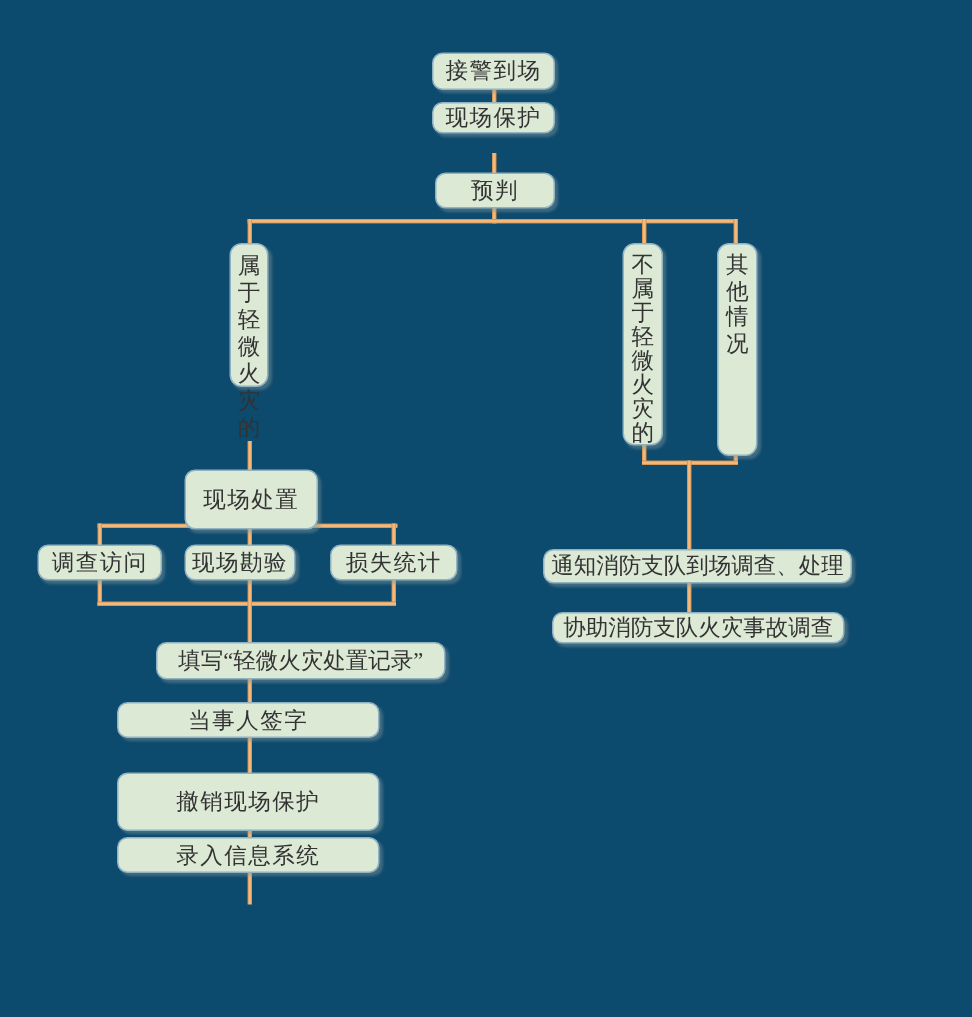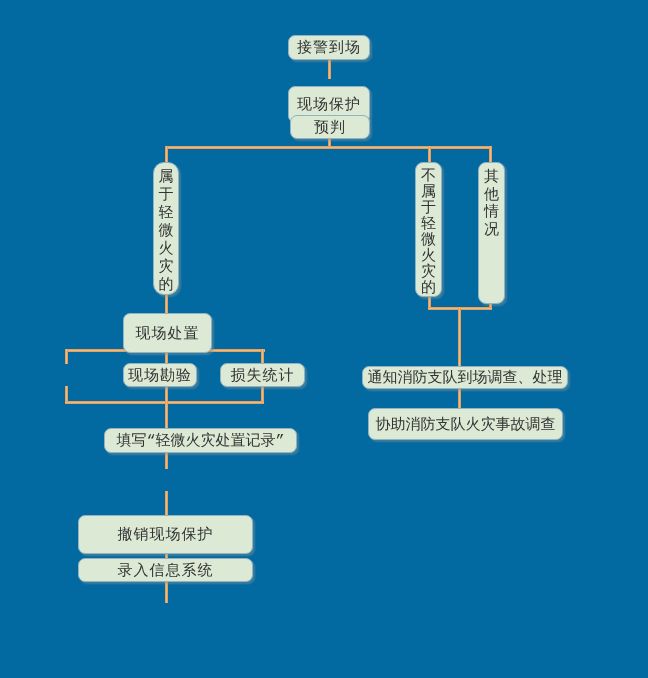--- a/index.html
+++ b/index.html
@@ -8,22 +8,22 @@
     --connector-edge: #cd8845;
     --connector-core: #f3ba7e;
     --text-color: #333333;
     --shadow-color: rgba(130,150,150,0.45);
   }
   html, body { margin: 0; padding: 0; background: #ffffff; }
   .canvas {
     position: relative;
     width: 648px;
     height: 678px;
-    background: #0369a1;
-    font-family: Liberation Mono, monospace;
+    background: #0c4a6e;
+    font-family: Liberation Serif, serif;
     overflow: hidden;
   }
   .node {
     position: absolute;
     box-sizing: border-box;
     background: var(--box-fill);
     border: 1px solid var(--box-border);
     border-radius: 7px;
     box-shadow: 2px 2px 2px var(--shadow-color);
     color: var(--text-color);
@@ -90,42 +90,44 @@
   <div class="v" style="left:165px; top:581px; height:22px;"></div>
 
   <div class="v" style="left:428px; top:296px; height:14px;"></div>
   <div class="v" style="left:489px; top:296px; height:14px;"></div>
   <div class="h" style="left:428px; top:307px; width:64px;"></div>
   <div class="v" style="left:458px; top:307px; height:60px;"></div>
   <div class="v" style="left:458px; top:388px; height:21px;"></div>
 
   <div class="node" style="left:288px; top:35px; width:82px; height:25px;">接警到场</div>
 
-  <div class="node" style="left:288px; top:86px; width:82px; height:37px;">现场保护</div>
+  <div class="node" style="left:288px; top:68px; width:82px; height:21px;">现场保护</div>
 
   <div class="node" style="left:290px; top:115px; width:80px; height:24px;text-align:center;">预判</div>
 
-  <div class="node vnode" style="left:153px; top:162px; width:26px; height:133px; line-height:18px;border-radius:11px;">属于轻微火灾的</div>
+  <div class="node vnode" style="left:153px; top:162px; width:26px; height:96px; line-height:18px;">属于轻微火灾的</div>
 
   <div class="node vnode" style="left:415px; top:162px; width:27px; height:135px; line-height:16px;">不属于轻微火灾的</div>
 
   <div class="node vnode" style="left:478px; top:162px; width:27px; height:142px;">其他情况</div>
 
   <div class="node" style="left:123px; top:313px; width:89px; height:40px;">现场处置</div>
 
+  <div class="node" style="left:25px; top:363px; width:83px; height:24px;">调查访问</div>
 
   <div class="node" style="left:123px; top:363px; width:74px; height:24px;">现场勘验</div>
 
   <div class="node" style="left:220px; top:363px; width:85px; height:24px;">损失统计</div>
 
   <div class="node tight" style="left:65px; top:428px; width:193px; height:25px;margin-left:39px;">填写“轻微火灾处置记录”</div>
 
+  <div class="node" style="left:78px; top:468px; width:175px; height:24px;">当事人签字</div>
 
   <div class="node" style="left:78px; top:515px; width:175px; height:39px;">撤销现场保护</div>
 
   <div class="node" style="left:78px; top:558px; width:175px; height:24px;">录入信息系统</div>
 
 
   <div class="node tight" style="left:362px; top:366px; width:206px; height:23px;">通知消防支队到场调查、处理</div>
 
-  <div class="node tight" style="left:368px; top:408px; width:195px; height:32px;">协助消防支队火灾事故调查</div>
+  <div class="node tight" style="left:368px; top:408px; width:195px; height:21px;">协助消防支队火灾事故调查</div>
 
 </div>
 
 </body></html>

